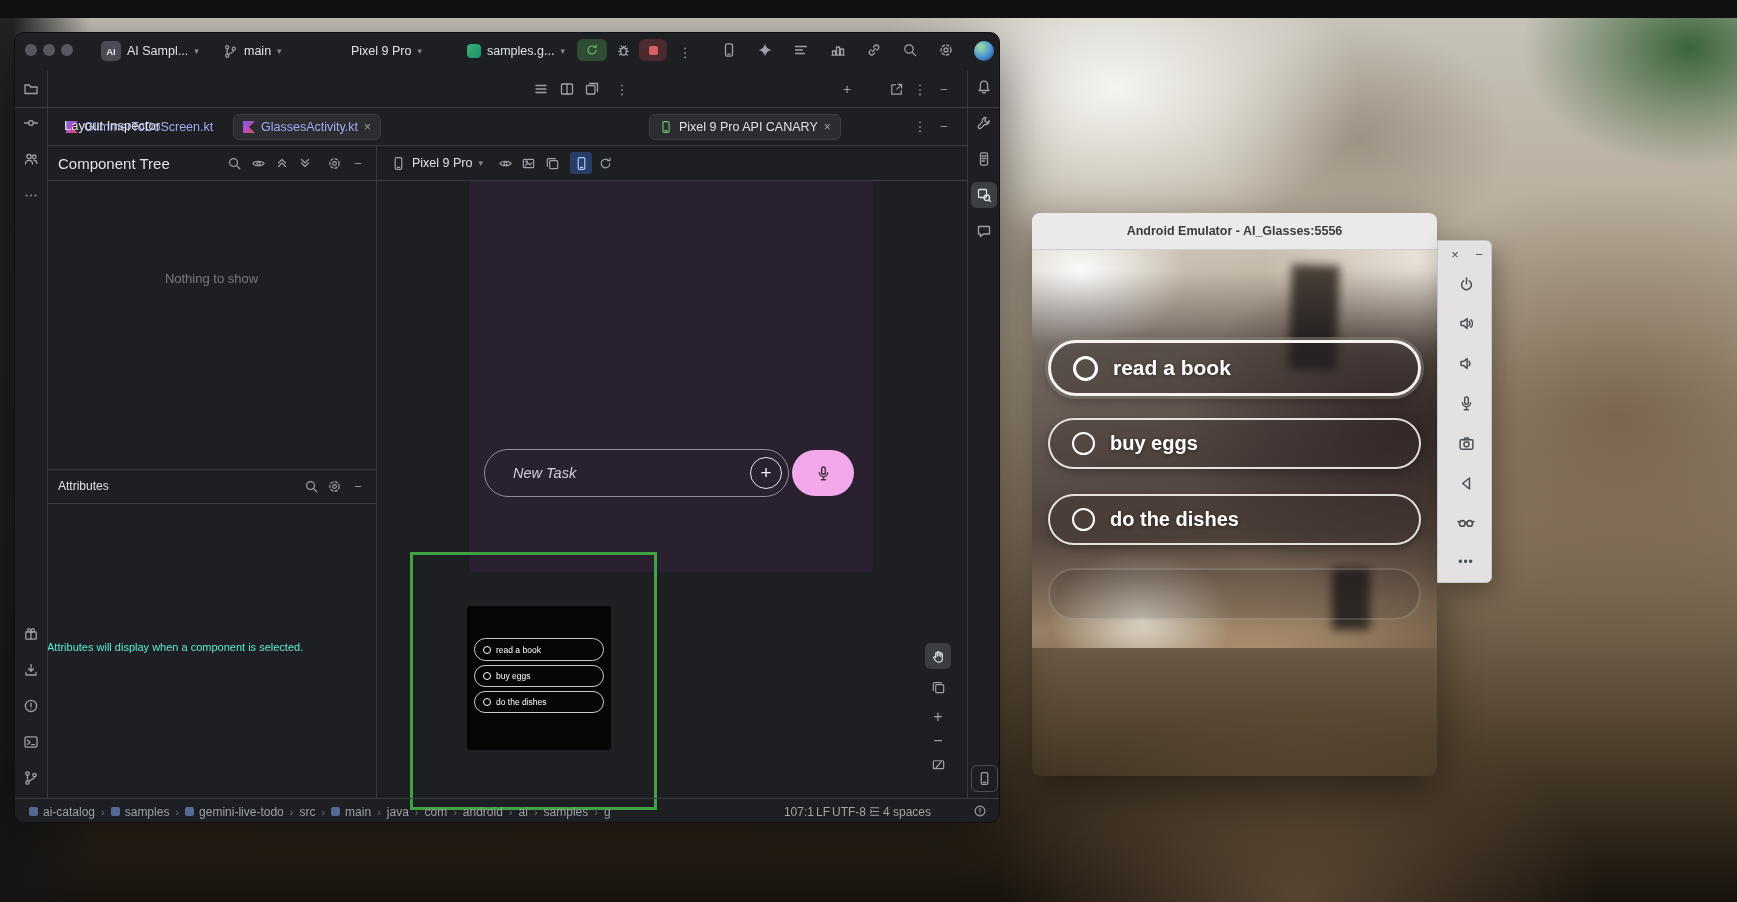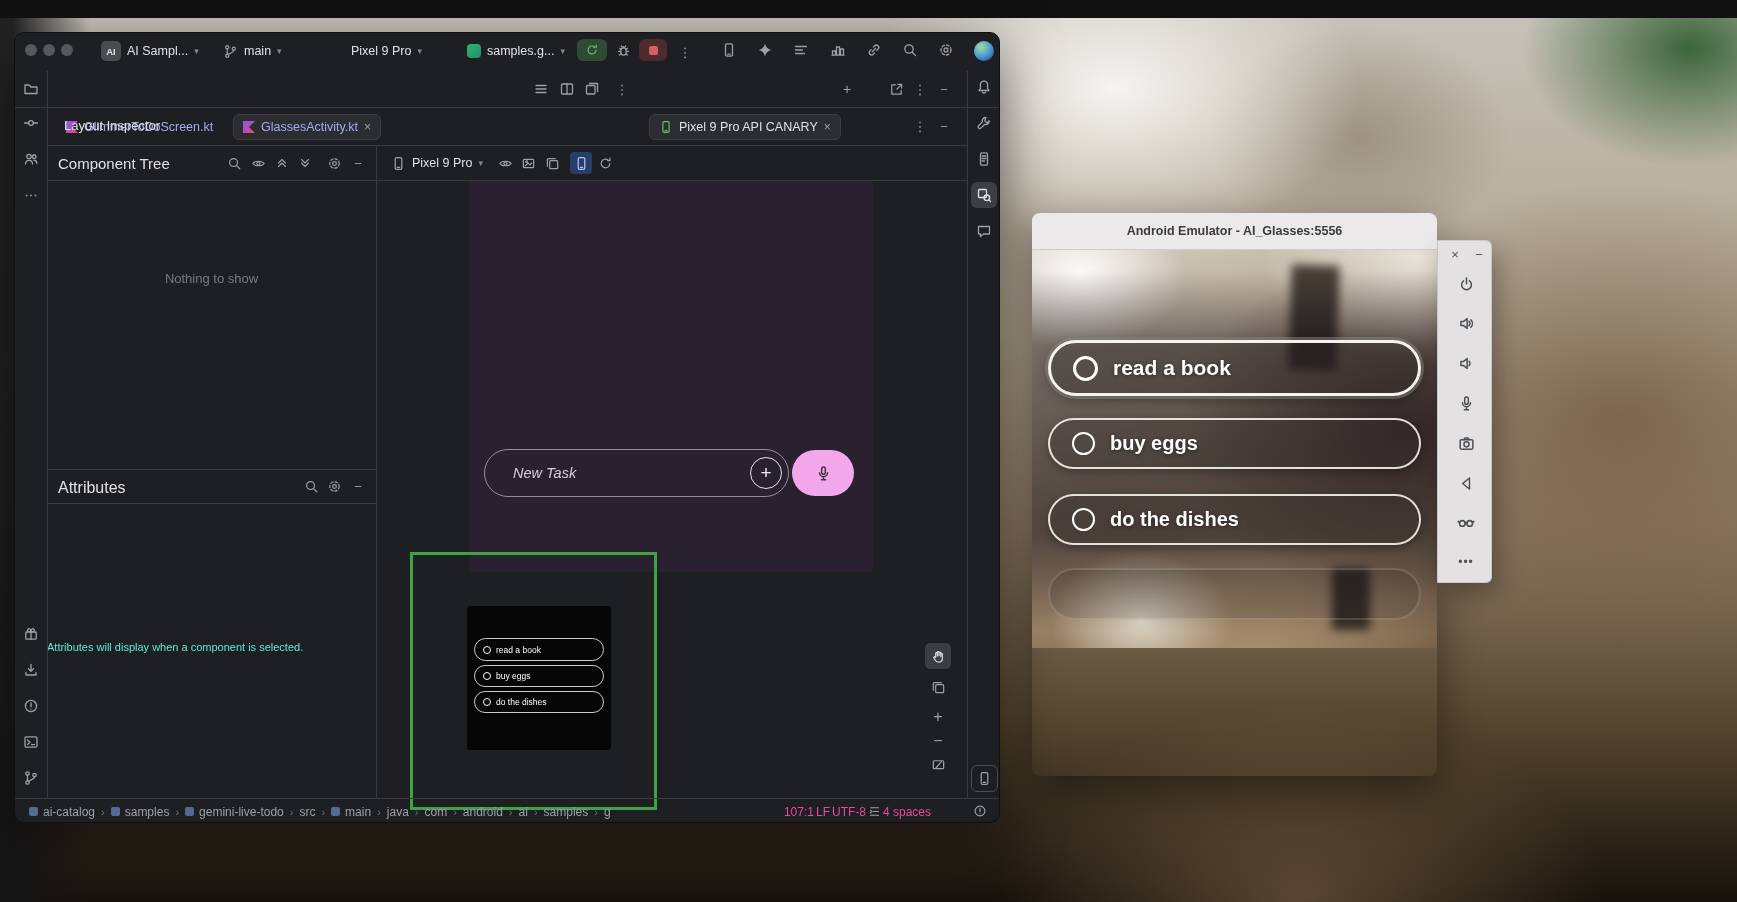--- a/index.html
+++ b/index.html
@@ -391,21 +391,21 @@
               <path d="M12.6 8a4.6 4.6 0 1 1-1.6-3.5"></path>
               <path d="M12.8 2.3v2.6h-2.6"></path>
             </svg>
           </span>
       </div>
     </div>
 
     <div class="abs dim" style="left:32px;top:238px;width:329px;text-align:center;font-size:13px">Nothing to show</div>
 
     <div class="abs" style="left:32px;top:436px;width:329px;height:34px">
-      <span class="txt abs" style="left:11px;top:10px;font-size:16px">Attributes</span>
+      <span class="txt abs" style="left:11px;top:10px;font-size:12px">Attributes</span>
       <div class="abs box22" style="left:253px;top:6px">
         <span class="ico">
             <svg viewBox="0 0 16 16" width="15" height="15">
               <circle cx="7" cy="7" r="4.2"></circle>
               <path d="M10.2 10.2 L13.6 13.6"></path>
             </svg>
           </span>
       </div>
       <div class="abs box22" style="left:276px;top:6px">
         <span class="ico">
@@ -640,21 +640,21 @@
           </span>
         <span class="sep">›</span>
         <span class="crumb">
             <span>samples</span>
           </span>
         <span class="sep">›</span>
         <span class="crumb">
             <span>g</span>
           </span>
       </div>
-      <div class="row" style="position:absolute;right:70px;top:0;height:25px;gap:2px;color:#ec4899;font-size:12px">
+      <div class="row" style="position:absolute;right:70px;top:0;height:25px;gap:2px;color:#a3a3a3;font-size:12px">
         <span>107:1</span>
         <span>LF</span>
         <span>UTF-8</span>
         <span class="ico">
             <svg viewBox="0 0 16 16" width="13" height="13">
               <path d="M3 3.5 h10 M6.5 8 h6.5 M3 12.5 h10 M3 6.2 L5 8 3 9.8"></path>
             </svg>
           </span>
         <span>4 spaces</span>
       </div>

